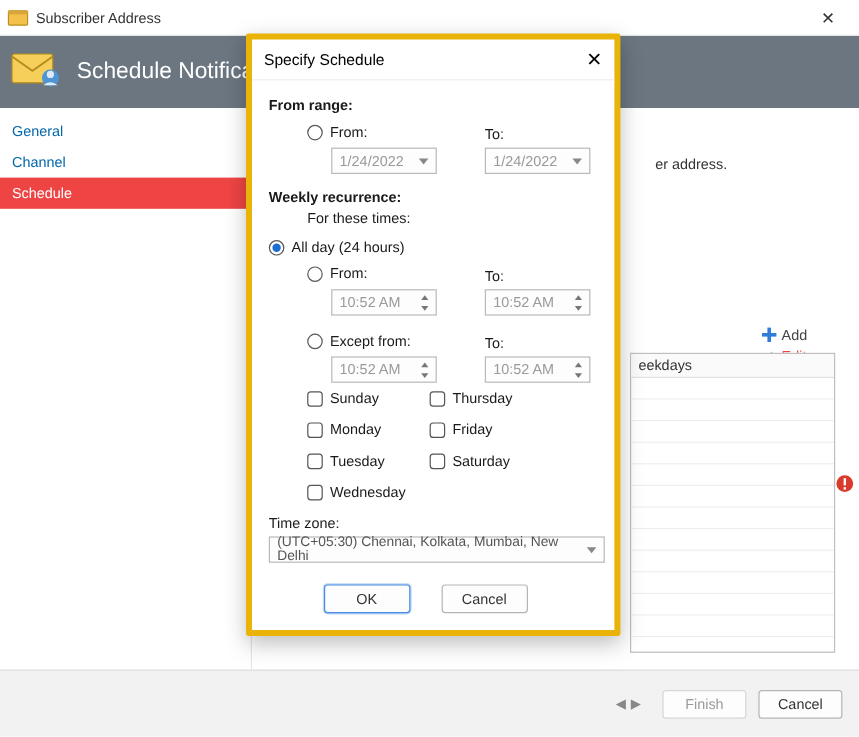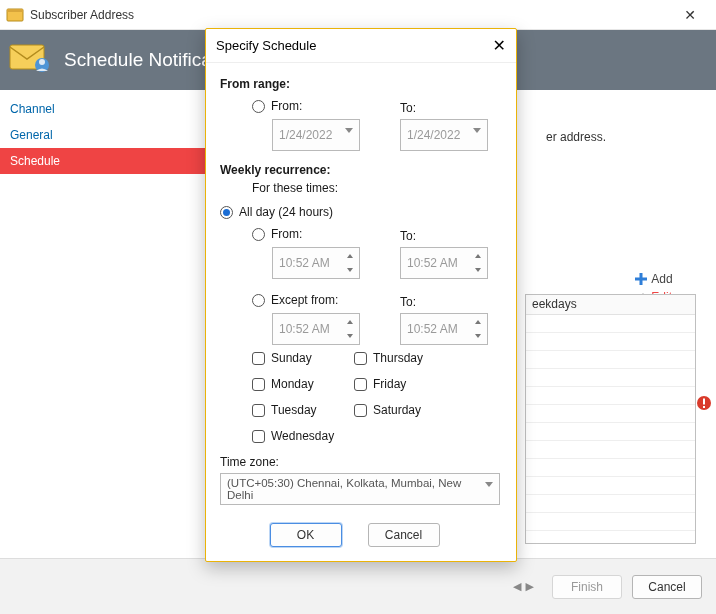--- a/index.html
+++ b/index.html
@@ -122,42 +122,42 @@
   }
   .btn.disabled { color:#9a9a9a; border-color:#d6d6d6; }
   .nav-arrows { display:flex; gap:4px; margin-right: 8px; font-size:11px; color:#888; }
   
   .modal {
     position: absolute;
     top: 28px;
     left: 205px;
     width: 312px;
     background: #fff;
-    border: 1px solid #eab308;
+    border: 5px solid #eab308;
     box-shadow: 0 6px 18px rgba(0,0,0,0.25);
     border-radius: 2px;
     z-index: 50;
   }
   .modal-title {
     height: 34px;
     display: flex;
     align-items: center;
     padding: 0 10px;
     border-bottom: 1px solid #eee;
   }
   .modal-title span:first-child { font-size:13px; }
   .modal-title .x { margin-left:auto; font-size:16px; }
   .modal-body { padding: 10px 14px 2px 14px; color:#1a1a1a; }
   .section-heading { font-weight: bold; margin: 4px 0 4px 0; }
   .indent { margin-left: 32px; }
   .radio-row, .check-row { display:flex; align-items:center; gap:6px; margin: 4px 0; }
   .field-pair { display:flex; gap: 40px; margin-left: 32px; align-items: flex-end; }
   .labeled { display:flex; flex-direction:column; gap:2px; }
   .date-input, .time-input, .tz-select {
-    height: 32px;
+    height: 22px;
     border: 1px solid #b9b9b9;
     background: #fdfdfd;
     padding: 0 18px 0 6px;
     position: relative;
     display: inline-flex;
     align-items: center;
     color: #555;
     min-width: 88px;
   }
   .date-input.dis, .time-input.dis { color:#9a9a9a; }
@@ -212,22 +212,22 @@
       <circle cx="34" cy="26" r="7" fill="#4f95d6"></circle>
       <circle cx="34" cy="23" r="3" fill="#dfeaf4"></circle>
       <path d="M28 32 q6 -5 12 0" fill="#dfeaf4"></path>
     </svg>
   </span>
   <span class="banner-title">Schedule Notificat…</span>
 </div>
 
 <div class="content">
   <div class="sidebar">
+    <div class="item"><span>General</span></div>
     <div class="item"><span>Channel</span></div>
-    <div class="item"><span>General</span></div>
     <div class="item selected"><span>Schedule</span></div>
   </div>
   <div class="main">
     <div class="hint">er address.</div>
 
     <div class="toolbar">
       <span class="tool-btn">
         <svg viewBox="0 0 14 14">
             <rect x="5.5" y="1" width="3" height="12" fill="#2f7ed8"></rect>
             <rect x="1" y="5.5" width="12" height="3" fill="#2f7ed8"></rect>

